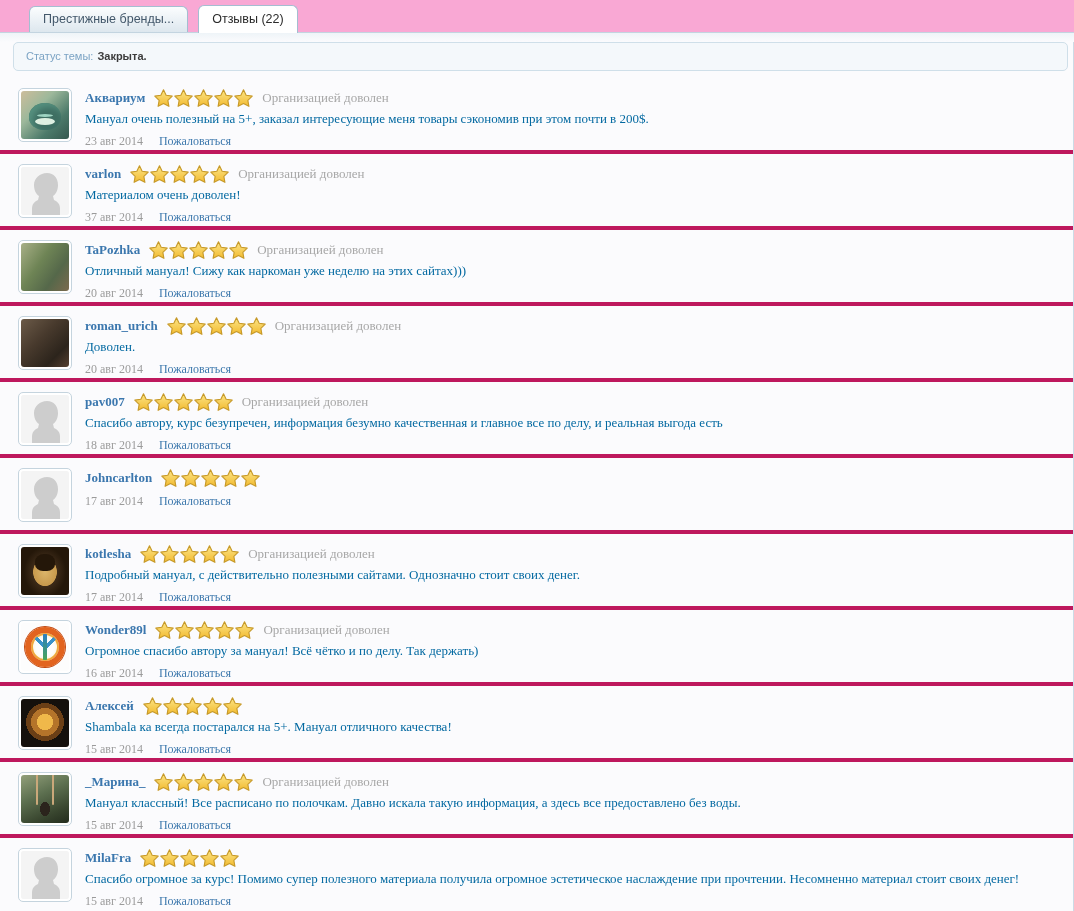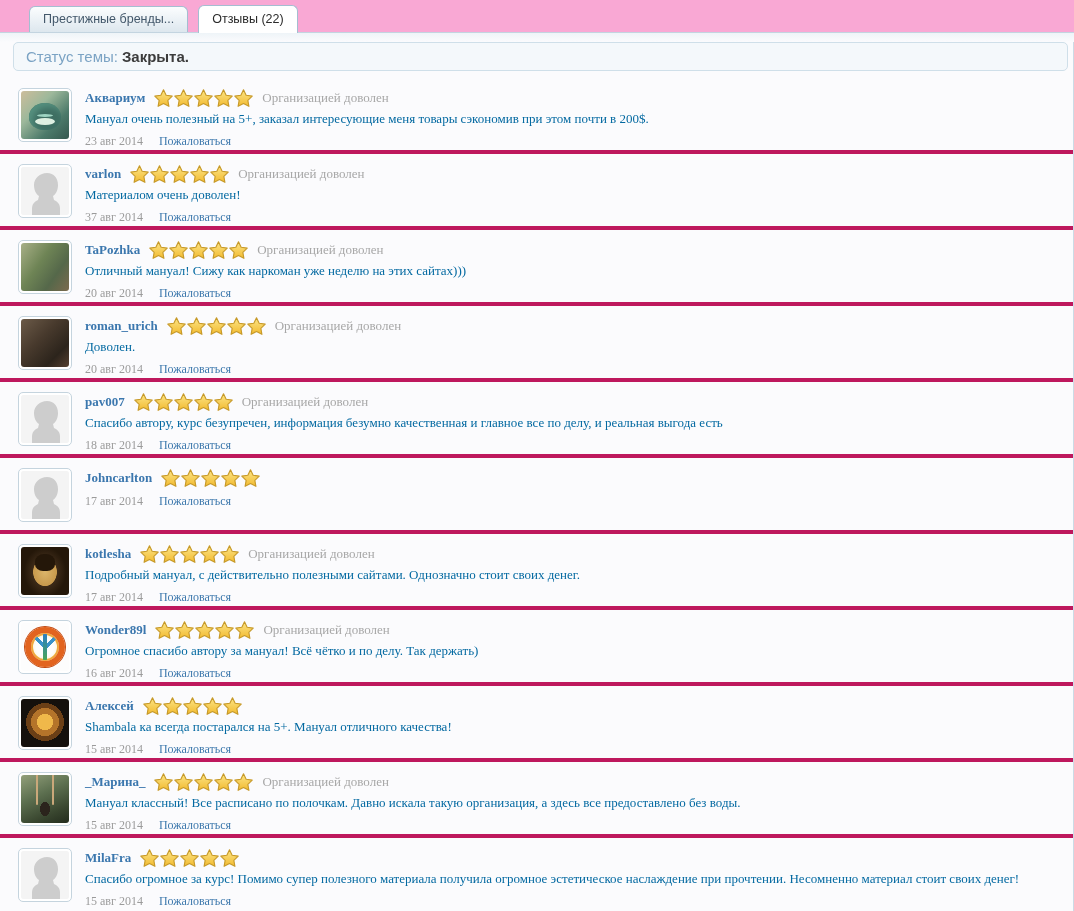--- a/index.html
+++ b/index.html
@@ -30,21 +30,21 @@
 
   
   .main{
     background:#fbfbfd;
     border-right:1px solid #ccdbe6;
     height:873px;box-sizing:border-box;
   }
   .status{
     margin:0 5px 0 13px;
     background:#f4f8fb;border:1px solid #cfdfe9;border-radius:5px;
-    padding:6px 12px;font-size:15px;line-height:15px;
+    padding:6px 12px;font-size:11px;line-height:15px;
   }
   .status .lbl{color:#7ba3c4;}
   .status .val{color:#3c3c3c;font-weight:bold;margin-left:4px;}
 
   
   #reviews{margin-top:7px;}
   .review{display:flex;padding:10px 8px 0 18px;height:62px;font-family:Liberation Serif, serif;}
   .review + .review{border-top:4px solid #be185d;}
 
   .avatar-frame{
@@ -503,21 +503,21 @@
                 </svg>
           <svg class="star" viewBox="0 0 20 19">
                   <use href="#star-shape"></use>
                 </svg>
           <svg class="star" viewBox="0 0 20 19">
                   <use href="#star-shape"></use>
                 </svg>
         </span>
         <span class="org">Организацией доволен</span>
       </div>
-      <div class="rtext">Мануал классный! Все расписано по полочкам. Давно искала такую организация, а здесь все предоставлено без воды.</div>
+      <div class="rtext">Мануал классный! Все расписано по полочкам. Давно искала такую информация, а здесь все предоставлено без воды.</div>
       <div class="rmeta">
         <span class="rdate">15 авг 2014</span>
         <a href="#" class="report">Пожаловаться</a>
       </div>
     </div>
   </div>
 
   <div class="review">
     <div class="avatar-frame">
       <div class="avatar" data-avatar="default-silhouette">

